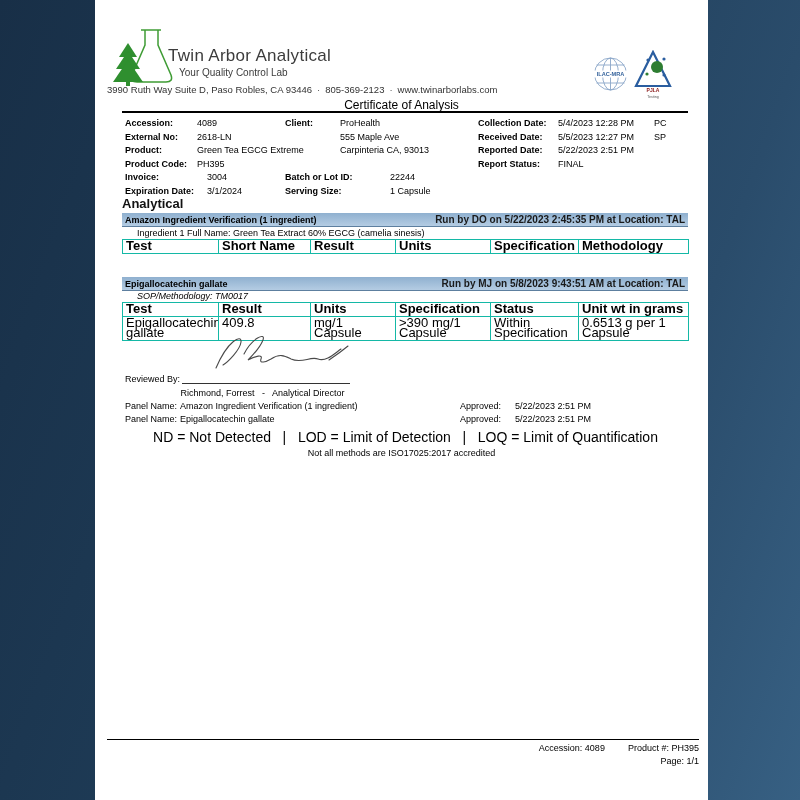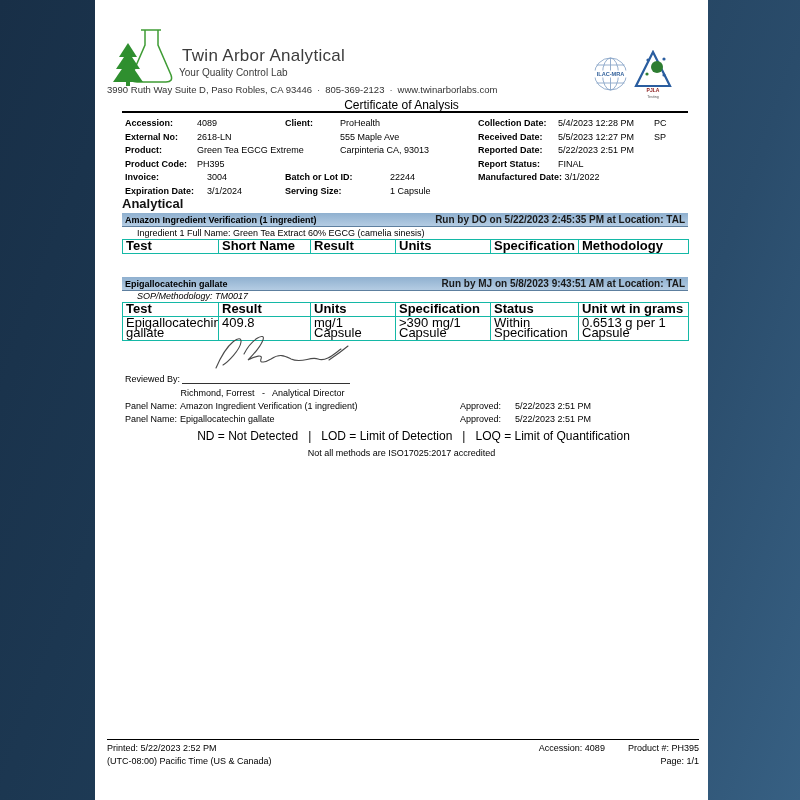--- a/index.html
+++ b/index.html
@@ -7,21 +7,21 @@
     width:800px;height:800px;overflow:hidden;
     background:linear-gradient(110deg,#182f47 0%,#1e3b56 40%,#2a4c6b 75%,#376083 100%);
     font-family:"Liberation Sans", sans-serif;
   }
   .page{
     position:absolute;left:95px;top:0;width:613px;height:800px;
     background:#ffffff;color:#000;
   }
   .abs{position:absolute;}
   
-  .company{left:73px;top:46px;font-size:17px;color:#3c3c3c;letter-spacing:.3px;margin-left:14px;}
+  .company{left:73px;top:46px;font-size:17px;color:#3c3c3c;letter-spacing:.3px;}
   .tagline{left:84px;top:67px;font-size:10px;color:#3c3c3c;}
   .address{left:12px;top:84px;font-size:9.5px;color:#333;}
   .address .dot{margin:0 5px;color:#555;}
   .coa-title{left:0;top:98px;width:613px;text-align:center;font-size:12px;color:#000000;}
   
   .info{left:27px;top:111px;width:566px;border-top:2px solid #000;padding-top:4px;}
   .icol{position:absolute;top:4px;}
   .icol1{left:3px;width:185px;}
   .icol2{left:163px;width:175px;}
   .icol3{left:356px;width:210px;}
@@ -61,21 +61,21 @@
   .sig{left:113px;top:330px;}
   .reviewed{left:30px;top:374px;font-size:9px;display:flex;}
   .reviewed .sigline{display:inline-block;width:168px;border-bottom:1px solid #333;margin-left:2px;}
   .reviewer-line{left:60px;top:388px;width:215px;text-align:center;font-size:9px;white-space:pre;}
   .panel-row{left:30px;top:400px;width:540px;font-size:9px;height:13px;line-height:13px;}
   .panel-row.p2{top:413px;}
   .panel-row .pl{font-weight:normal;}
   .panel-row .pname{position:absolute;left:55px;}
   .panel-row .papproved{position:absolute;left:335px;}
   .panel-row .ptime{position:absolute;left:390px;}
-  .legend{left:12px;top:429px;width:613px;text-align:center;font-size:12px;white-space:pre;}
+  .legend{left:4px;top:429px;width:613px;text-align:center;font-size:14px;white-space:pre;}
   .iso-note{left:0;top:448px;width:613px;text-align:center;font-size:9px;}
   
   .footer-line{left:12px;top:739px;width:592px;border-top:1.5px solid #000;}
   .f-left{left:12px;top:742px;font-size:9px;line-height:13px;}
   .f-right{left:0;top:742px;width:604px;text-align:right;font-size:9px;line-height:13px;}
   .f-right .gap{display:inline-block;width:18px;}
 </style>
 </head>
 <body>
 
@@ -192,24 +192,20 @@
         <span class="val">5/5/2023 12:27 PM</span>
         <span class="initials">SP</span>
       </div>
       <div class="irow">
         <span class="lbl w80">Reported Date:</span>
         <span class="val">5/22/2023 2:51 PM</span>
       </div>
       <div class="irow">
         <span class="lbl w80">Report Status:</span>
         <span class="val">FINAL</span>
-      </div>
-      <div class="inline-row">
-        <b>Manufactured Date:</b>
-        <span>3/1/2022</span>
       </div>
     </div>
   </div>
 
   <div class="abs section-title">Analytical</div>
 
   <div class="abs banner banner1">
     <span class="btitle">Amazon Ingredient Verification (1 ingredient)</span>
     <span class="brun">Run by DO on 5/22/2023 2:45:35 PM at Location: TAL</span>
   </div>
@@ -297,27 +293,20 @@
     <span class="pl">Panel Name:</span>
     <span class="pname">Epigallocatechin gallate</span>
     <span class="papproved">Approved:</span>
     <span class="ptime">5/22/2023 2:51 PM</span>
   </div>
 
   <div class="abs legend">ND = Not Detected   |   LOD = Limit of Detection   |   LOQ = Limit of Quantification</div>
   <div class="abs iso-note">Not all methods are ISO17025:2017 accredited</div>
 
   <div class="abs footer-line"></div>
-  <div class="abs f-left">
-    <div>
-      <span>Printed:</span>
-      <span>5/22/2023 2:52 PM</span>
-    </div>
-    <div>(UTC-08:00) Pacific Time (US &amp; Canada)</div>
-  </div>
   <div class="abs f-right">
     <div>
       <span>Accession:</span>
       <span>4089</span>
       <span class="gap"></span>
       <span>Product #:</span>
       <span>PH395</span>
     </div>
     <div>
       <span>Page:</span>

